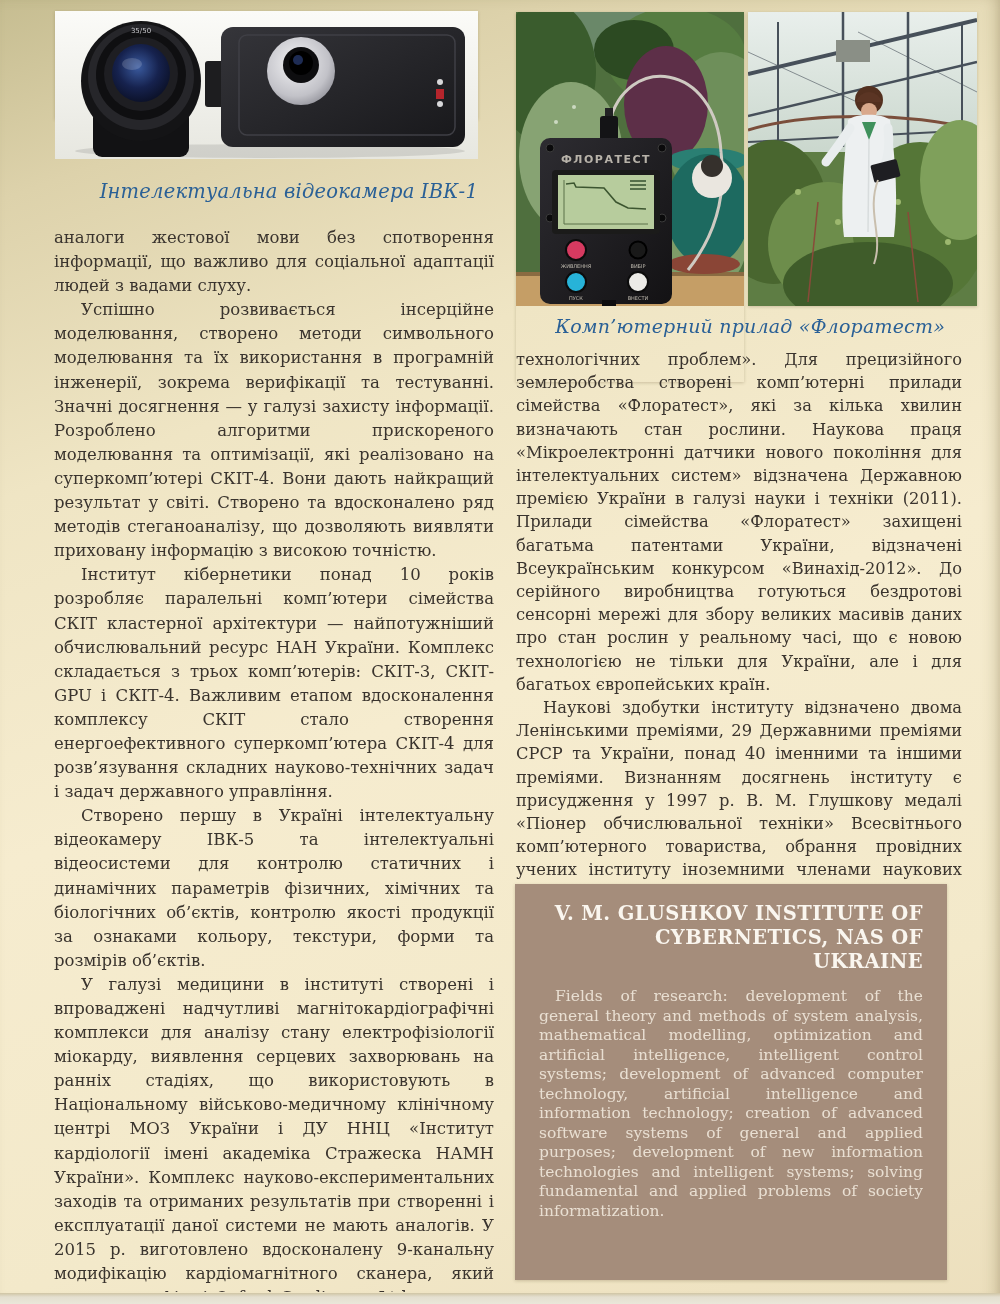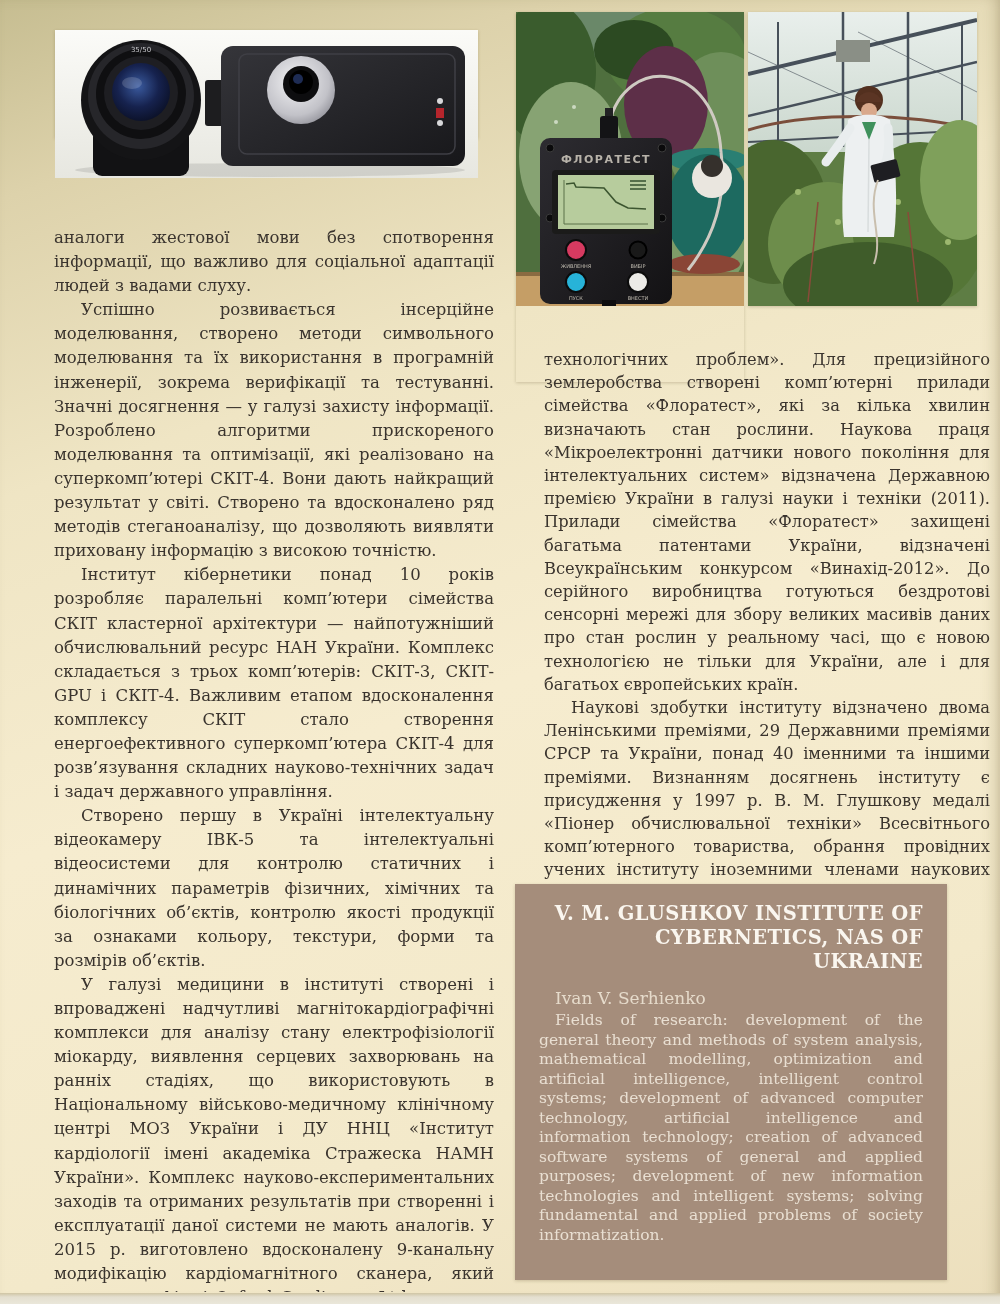--- a/index.html
+++ b/index.html
@@ -9,37 +9,37 @@
       linear-gradient(160deg,#c6bd91 0%,#ddd2ab 12%,#efe5c4 30%,#f6eccf 52%,#f3e9ca 78%,#ecdfbd 100%);
     box-shadow:inset -10px 0 18px -10px rgba(110,95,55,.45), inset 0 -8px 12px -8px rgba(110,100,70,.35);
   }
   .page::after{content:"";position:absolute;left:0;right:0;bottom:0;height:11px;
     background:linear-gradient(to bottom,#cfc5a4 0,#e4dfcf 4px,#eae7da 100%);}
   .photo{position:absolute;margin:0;padding:0;box-shadow:0 1px 3px rgba(90,75,40,.25);}
   .photo svg{display:block;}
   .caption{position:absolute;font-style:italic;font-size:19px;color:#2a6096;text-align:right;letter-spacing:.2px;}
   .col{position:absolute;color:#3a342e;text-align:justify;overflow:hidden;}
   .col-left{left:54px;top:226px;width:440px;height:1066px;font-size:16.5px;line-height:24.1px;}
-  .col-right{left:544px;top:348px;width:446px;height:534px;font-size:16.3px;line-height:23.2px;}
+  .col-right{left:516px;top:348px;width:446px;height:534px;font-size:16.3px;line-height:23.2px;}
   .col p{margin:0;text-indent:27px;}
   .col p.no-indent{text-indent:0;}
   .info-box{position:absolute;left:515px;top:884px;width:432px;min-height:396px;box-sizing:border-box;
     background:#a58d7b;padding:18px 24px 14px;box-shadow:0 1px 3px rgba(90,75,40,.25);}
   .info-box h2{margin:0 0 13px;font-size:19.5px;line-height:24px;text-align:right;color:#faf6ef;
     font-weight:bold;letter-spacing:.4px;}
   .info-box .name{color:#e6dbcb;font-size:17px;line-height:22px;padding-left:16px;}
   .info-box .role{color:#d9ccbb;font-size:15.5px;line-height:19.5px;font-style:italic;text-align:justify;text-indent:16px;margin:2px 0 0;}
   .info-box .fields{color:#e9dfd2;font-size:15.5px;line-height:19.5px;text-align:justify;text-indent:16px;margin:2px 0 0;}
 </style>
 </head>
 <body>
 
 <div class="page">
 
-  <figure class="photo" style="left:55px;top:30px;width:423px;height:108px;">
+  <figure class="photo" style="left:55px;top:11px;width:423px;height:108px;">
     <svg width="423" height="148" viewBox="0 0 423 148">
       <defs>
         <linearGradient id="pbg" x1="0" y1="0" x2="0" y2="1">
           <stop offset="0" stop-color="#fbfbf8"></stop>
             <stop offset="1" stop-color="#e7e7e0"></stop>
         </linearGradient>
         <radialGradient id="glass" cx="45%" cy="40%" r="65%">
           <stop offset="0" stop-color="#3a5a9e"></stop>
             <stop offset="55%" stop-color="#16224e"></stop>
             <stop offset="1" stop-color="#0a0f24"></stop>
@@ -74,20 +74,21 @@
         <circle cx="246" cy="60" r="34" fill="url(#silver)"></circle>
         <circle cx="246" cy="54" r="18" fill="#0d0d0f"></circle>
         <circle cx="246" cy="52" r="12" fill="#000"></circle>
         <circle cx="243" cy="49" r="5" fill="#1e2c54"></circle>
         <rect x="381" y="78" width="8" height="10" fill="#b5252c"></rect>
         <circle cx="385" cy="71" r="3" fill="#d8d8da"></circle>
         <circle cx="385" cy="93" r="3" fill="#d8d8da"></circle>
       </g>
     </svg>
   </figure>
+  <div class="caption" style="left:55px;top:180px;width:423px;font-size:19.5px;">Інтелектуальна відеокамера ІВК-1</div>
 
   <div class="col col-left">
     <p class="no-indent">аналоги жестової мови без спотворення інформації, що важливо для соціальної адаптації людей з вадами слуху.</p>
     <p>Успішно розвивається інсерційне моделювання, створено методи символьного моделювання та їх використання в програмній інженерії, зокрема верифікації та тестуванні. Значні досягнення — у галузі захисту інформації. Розроблено алгоритми прискореного моделювання та оптимізації, які реалізовано на суперкомп’ютері СКІТ-4. Вони дають найкращий результат у світі. Створено та вдосконалено ряд методів стеганоаналізу, що дозволяють виявляти приховану інформацію з високою точністю.</p>
     <p>Інститут кібернетики понад 10 років розробляє паралельні комп’ютери сімейства СКІТ кластерної архітектури — найпотужніший обчислювальний ресурс НАН України. Комплекс складається з трьох комп’ютерів: СКІТ-3, СКІТ-GPU і СКІТ-4. Важливим етапом вдосконалення комплексу СКІТ стало створення енергоефективного суперкомп’ютера СКІТ-4 для розв’язування складних науково-технічних задач і задач державного управління.</p>
     <p>Створено першу в Україні інтелектуальну відеокамеру ІВК-5 та інтелектуальні відеосистеми для контролю статичних і динамічних параметрів фізичних, хімічних та біологічних об’єктів, контролю якості продукції за ознаками кольору, текстури, форми та розмірів об’єктів.</p>
     <p>У галузі медицини в інституті створені і впроваджені надчутливі магнітокардіографічні комплекси для аналізу стану електрофізіології міокарду, виявлення серцевих захворювань на ранніх стадіях, що використовують в Національному військово-медичному клінічному центрі МОЗ України і ДУ ННЦ «Інститут кардіології імені академіка Стражеска НАМН України». Комплекс науково-експериментальних заходів та отриманих результатів при створенні і експлуатації даної системи не мають аналогів. У 2015 р. виготовлено вдосконалену 9-канальну модифікацію кардіомагнітного сканера, який поставлено фірмі Oxford Cardiomox Ltd у рамках партнерського проекту між фірмою, УНТЦ та Інститутом кібернетики. Разом з науковцями Національного інституту раку НАМН України проведені експериментальні дослідження, які вперше підтвердили зв’язок між ефективністю застосування ліків (доксорубіцин) в онкології та їх магнітними властивостями.</p>
 
   </div>
 
@@ -202,25 +203,25 @@
         <path d="M100,108 C96,150 92,195 96,225 L146,225 C150,190 148,150 142,108 C134,101 108,101 100,108 Z" fill="#edf0f1"></path>
         <polygon points="114,110 128,110 121,128" fill="#3f915c"></polygon>
         <line x1="121" y1="128" x2="120" y2="220" stroke="#d8dcdd" stroke-width="1.5"></line>
         <path d="M102,116 C92,132 84,142 78,150" stroke="#e9edee" stroke-width="9" stroke-linecap="round" fill="none"></path>
         <path d="M140,116 C142,132 140,146 136,156" stroke="#e9edee" stroke-width="9" stroke-linecap="round" fill="none"></path>
         <rect x="124" y="150" width="27" height="18" rx="2" fill="#1e1e22" transform="rotate(-14 137 159)"></rect>
         <path d="M130,168 C118,200 136,224 126,252" stroke="#c9bfae" stroke-width="2" fill="none"></path>
       </g>
     </svg>
   </figure>
+  <div class="caption" style="left:515px;top:315px;width:430px;font-size:19px;">Комп’ютерний прилад «Флоратест»</div>
 
   <div class="col col-right">
     <p class="no-indent">технологічних проблем». Для прецизійного землеробства створені комп’ютерні прилади сімейства «Флоратест», які за кілька хвилин визначають стан рослини. Наукова праця «Мікроелектронні датчики нового покоління для інтелектуальних систем» відзначена Державною премією України в галузі науки і техніки (2011). Прилади сімейства «Флоратест» захищені багатьма патентами України, відзначені Всеукраїнським конкурсом «Винахід-2012». До серійного виробництва готуються бездротові сенсорні мережі для збору великих масивів даних про стан рослин у реальному часі, що є новою технологією не тільки для України, але і для багатьох європейських країн.</p>
     <p>Наукові здобутки інституту відзначено двома Ленінськими преміями, 29 Державними преміями СРСР та України, понад 40 іменними та іншими преміями. Визнанням досягнень інституту є присудження у 1997 р. В. М. Глушкову медалі «Піонер обчислювальної техніки» Всесвітнього комп’ютерного товариства, обрання провідних учених інституту іноземними членами наукових товариств, почесними докторами, професорами провідних зарубіжних та вітчизняних університетів.</p>
   </div>
 
   <aside class="info-box">
     <h2>V. M. GLUSHKOV INSTITUTE OF CYBERNETICS, NAS OF UKRAINE</h2>
-    <div class="name">Ivan V. Serhienko</div>
     <p class="fields">Fields of research: development of the general theory and methods of system analysis, mathematical modelling, optimization and artificial intelligence, intelligent control systems; development of advanced computer technology, artificial intelligence and information technology; creation of advanced software systems of general and applied purposes; development of new information technologies and intelligent systems; solving fundamental and applied problems of society informatization.</p>
   </aside>
 
 </div>
 
 </body></html>

